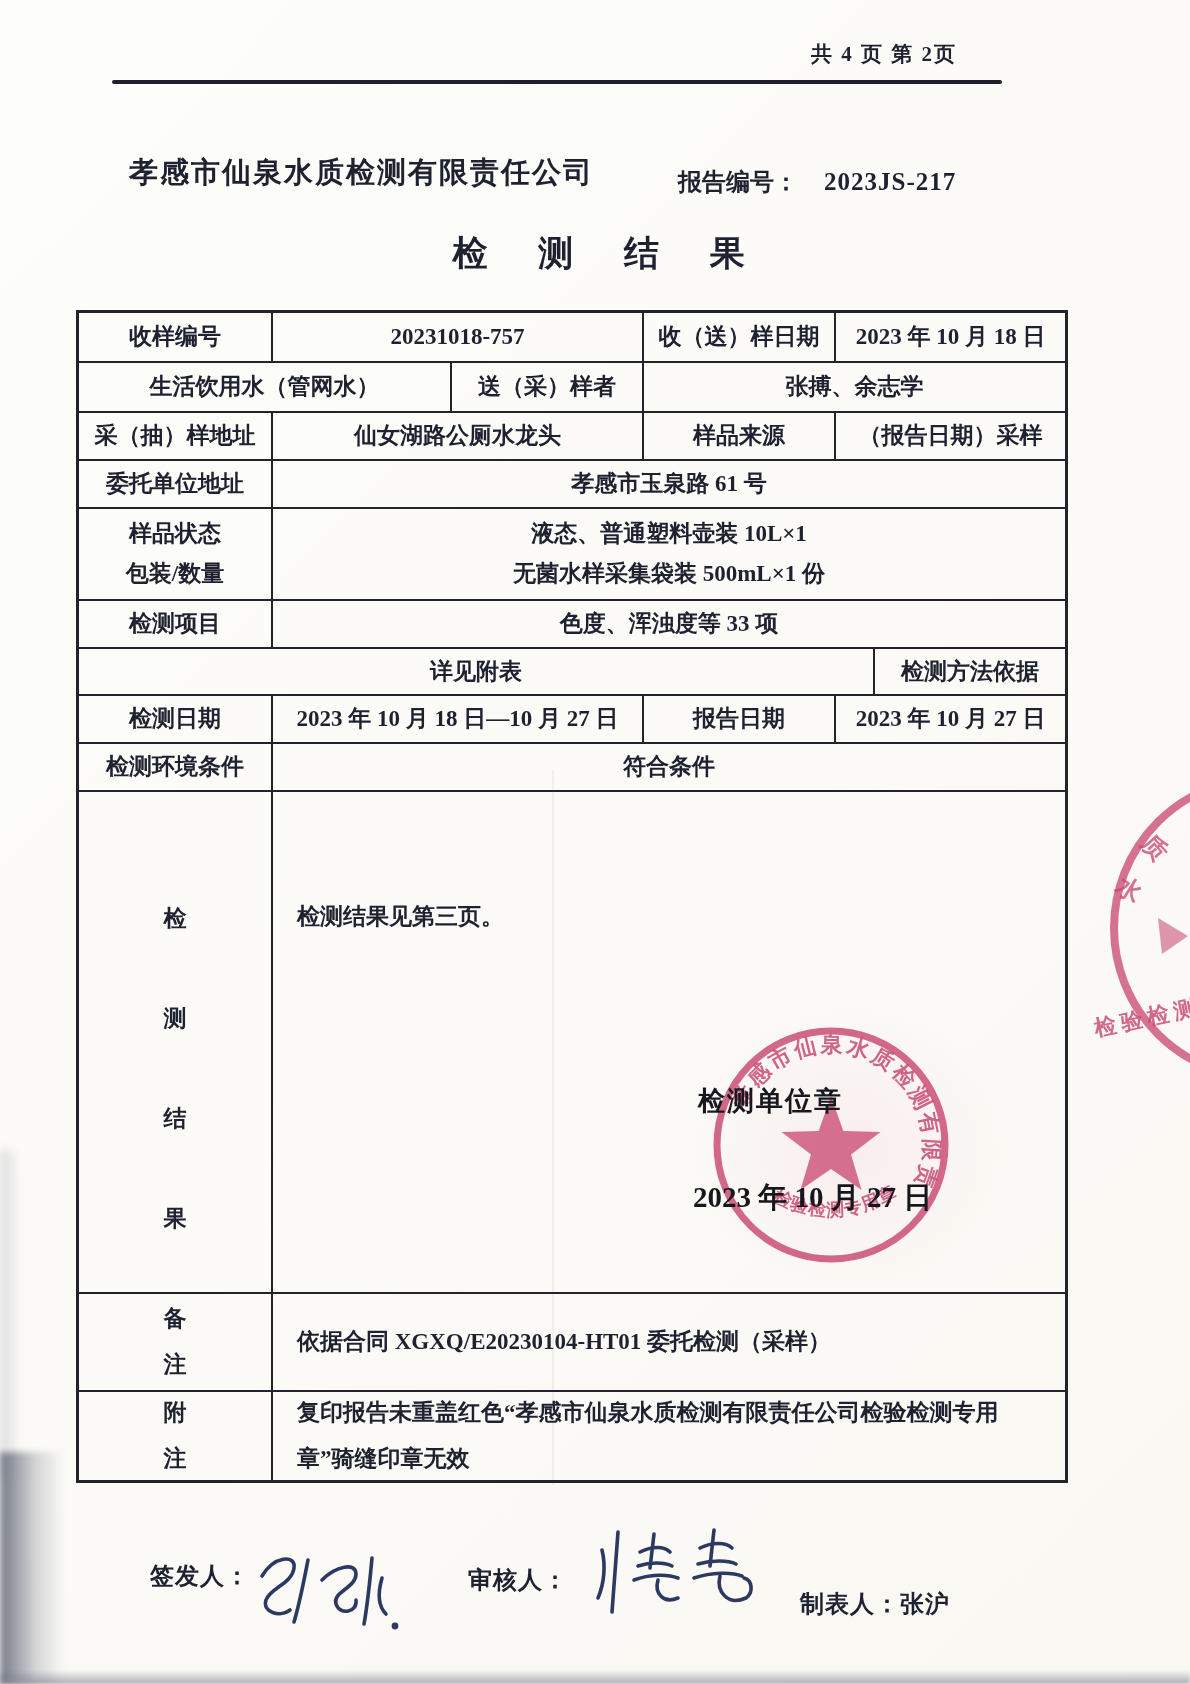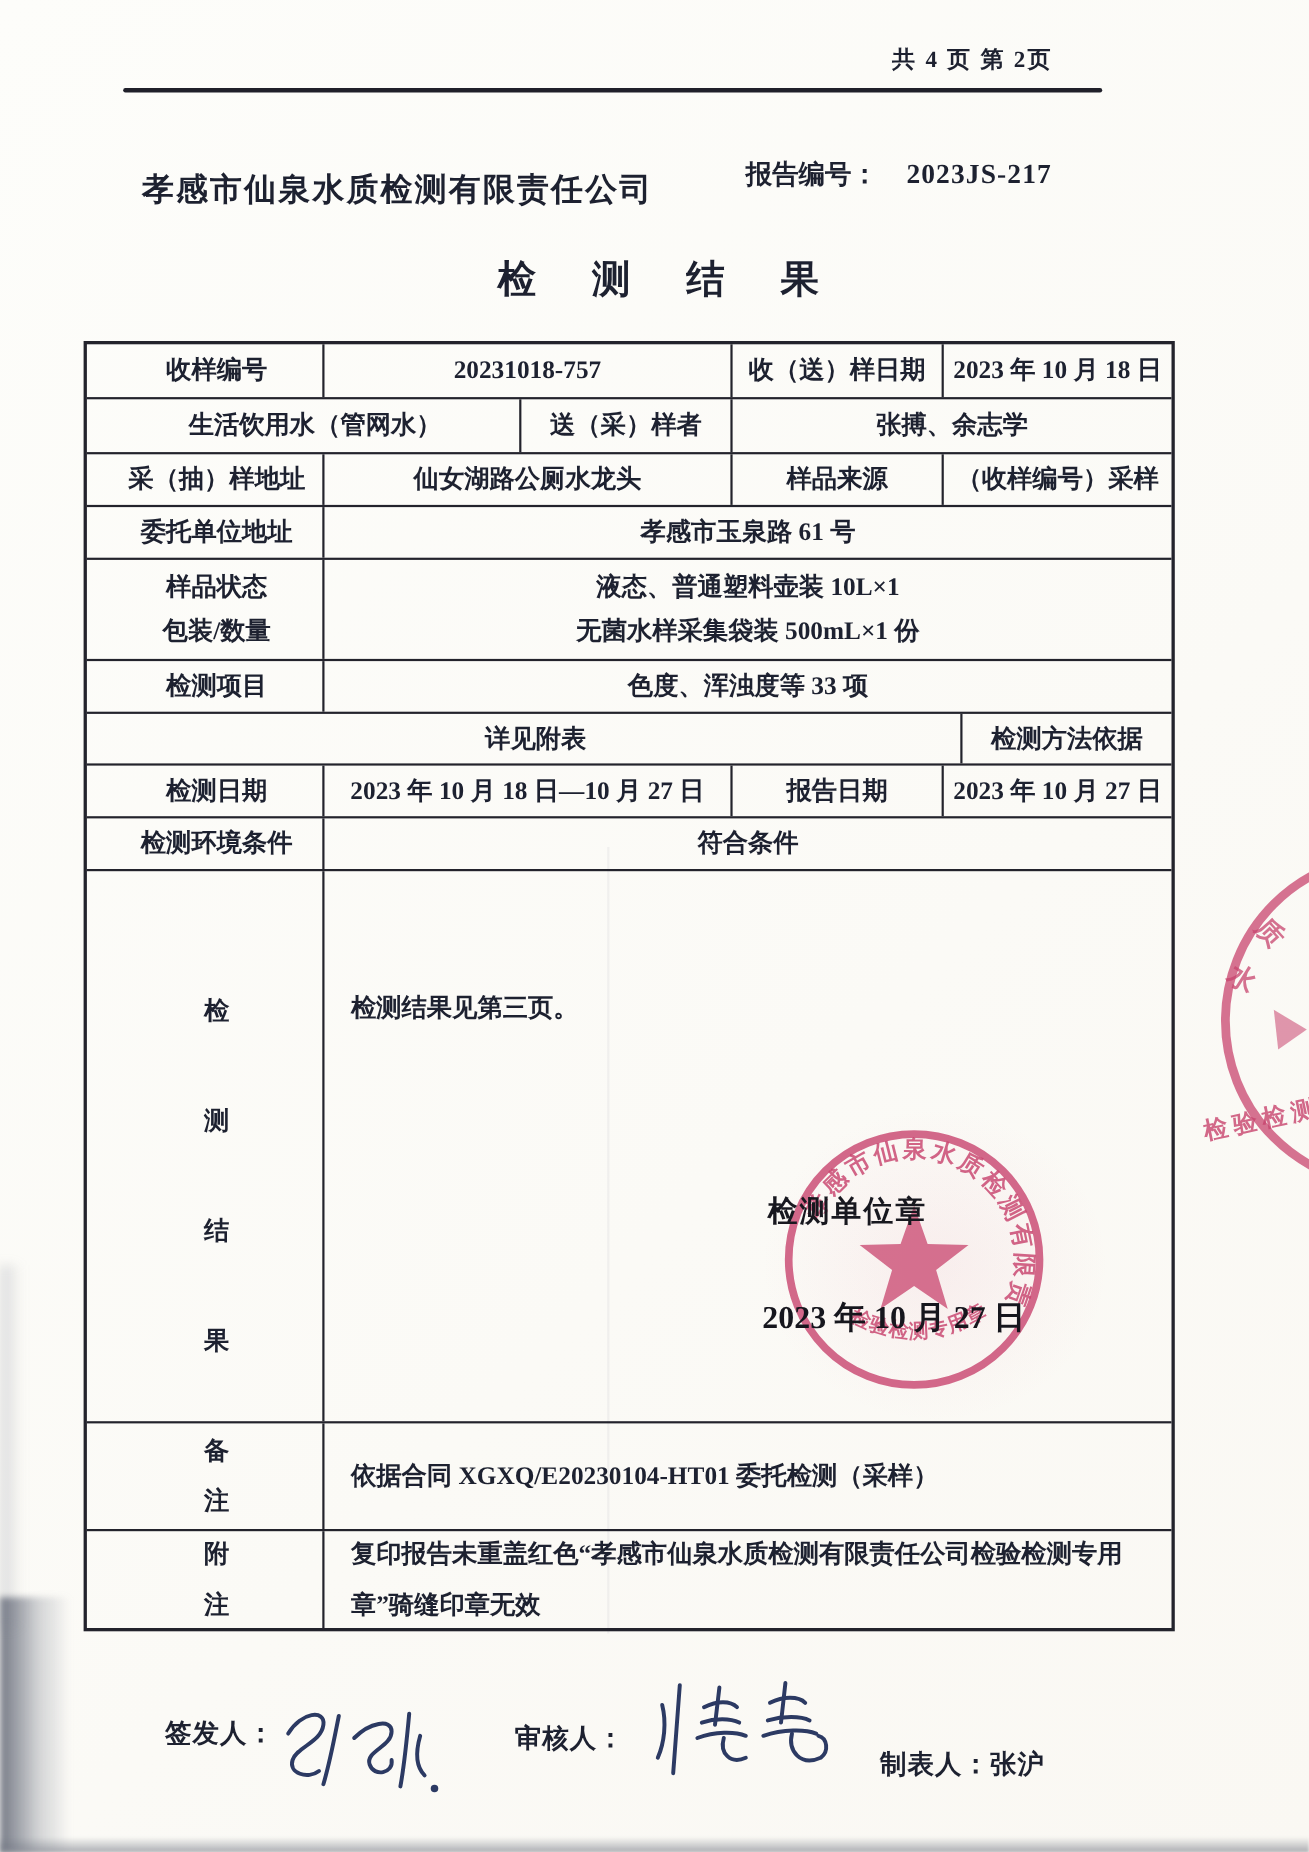--- a/index.html
+++ b/index.html
@@ -6,26 +6,26 @@
   .page{
     position:relative;width:1190px;height:1684px;overflow:hidden;
     background:linear-gradient(135deg,#fdfdfa 0%,#fbfaf6 60%,#faf8f3 100%);
     font-family:"Liberation Serif","DejaVu Serif",serif;
     color:#1d2130;
   }
   
   .page-info{position:absolute;top:40px;right:233px;font-size:21px;font-weight:700;letter-spacing:2px;}
   .top-rule{position:absolute;left:112px;top:80px;width:890px;height:4px;background:#20202a;border-radius:2px;}
   .company{position:absolute;left:129px;top:153px;font-size:29px;font-weight:700;letter-spacing:2px;}
-  .report-no{position:absolute;left:678px;top:142px;font-size:24px;font-weight:700;}
+  .report-no{position:absolute;left:678px;top:166px;font-size:24px;font-weight:700;}
   .report-no .num{margin-left:26px;font-size:25px;letter-spacing:1px;font-family:"Liberation Serif","DejaVu Serif",serif;}
   .doc-title{position:absolute;left:15px;right:0;top:230px;text-align:center;font-size:35px;font-weight:700;letter-spacing:8px;word-spacing:26px;}
   
   .tbl{position:absolute;left:76px;top:310px;width:986px;border:3px solid #23232c;background:transparent;}
-  .row{display:flex;border-top:2px solid #23232c;padding-left:22px;}
+  .row{display:flex;border-top:2px solid #23232c;}
   .row:first-child{border-top:none;}
   .cell{
     box-sizing:border-box;border-left:2px solid #23232c;
     display:flex;align-items:center;justify-content:center;
     font-size:23px;font-weight:700;text-align:center;line-height:1.3;
   }
   .cell:first-child{border-left:none;}
   .c1{width:192px;flex:0 0 192px;}
   .c2{width:371px;flex:0 0 371px;}
   .c3{width:192px;flex:0 0 192px;}
@@ -84,21 +84,21 @@
     <div class="row h48">
       <div class="cell c2">生活饮用水（管网水）</div>
       <div class="cell c3">送（采）样者</div>
       <div class="cell c4">张搏、余志学</div>
     </div>
 
     <div class="row h46">
       <div class="cell c1">采（抽）样地址</div>
       <div class="cell c2">仙女湖路公厕水龙头</div>
       <div class="cell c3">样品来源</div>
-      <div class="cell c4">（收样编号）采样</div>
+      <div class="cell c4">（报告日期）采样</div>
     </div>
 
     <div class="row h46">
       <div class="cell c1">委托单位地址</div>
       <div class="cell span3">孝感市玉泉路 61 号</div>
     </div>
 
     <div class="row h90">
       <div class="cell c1 twolines">
         <span>样品状态</span>

